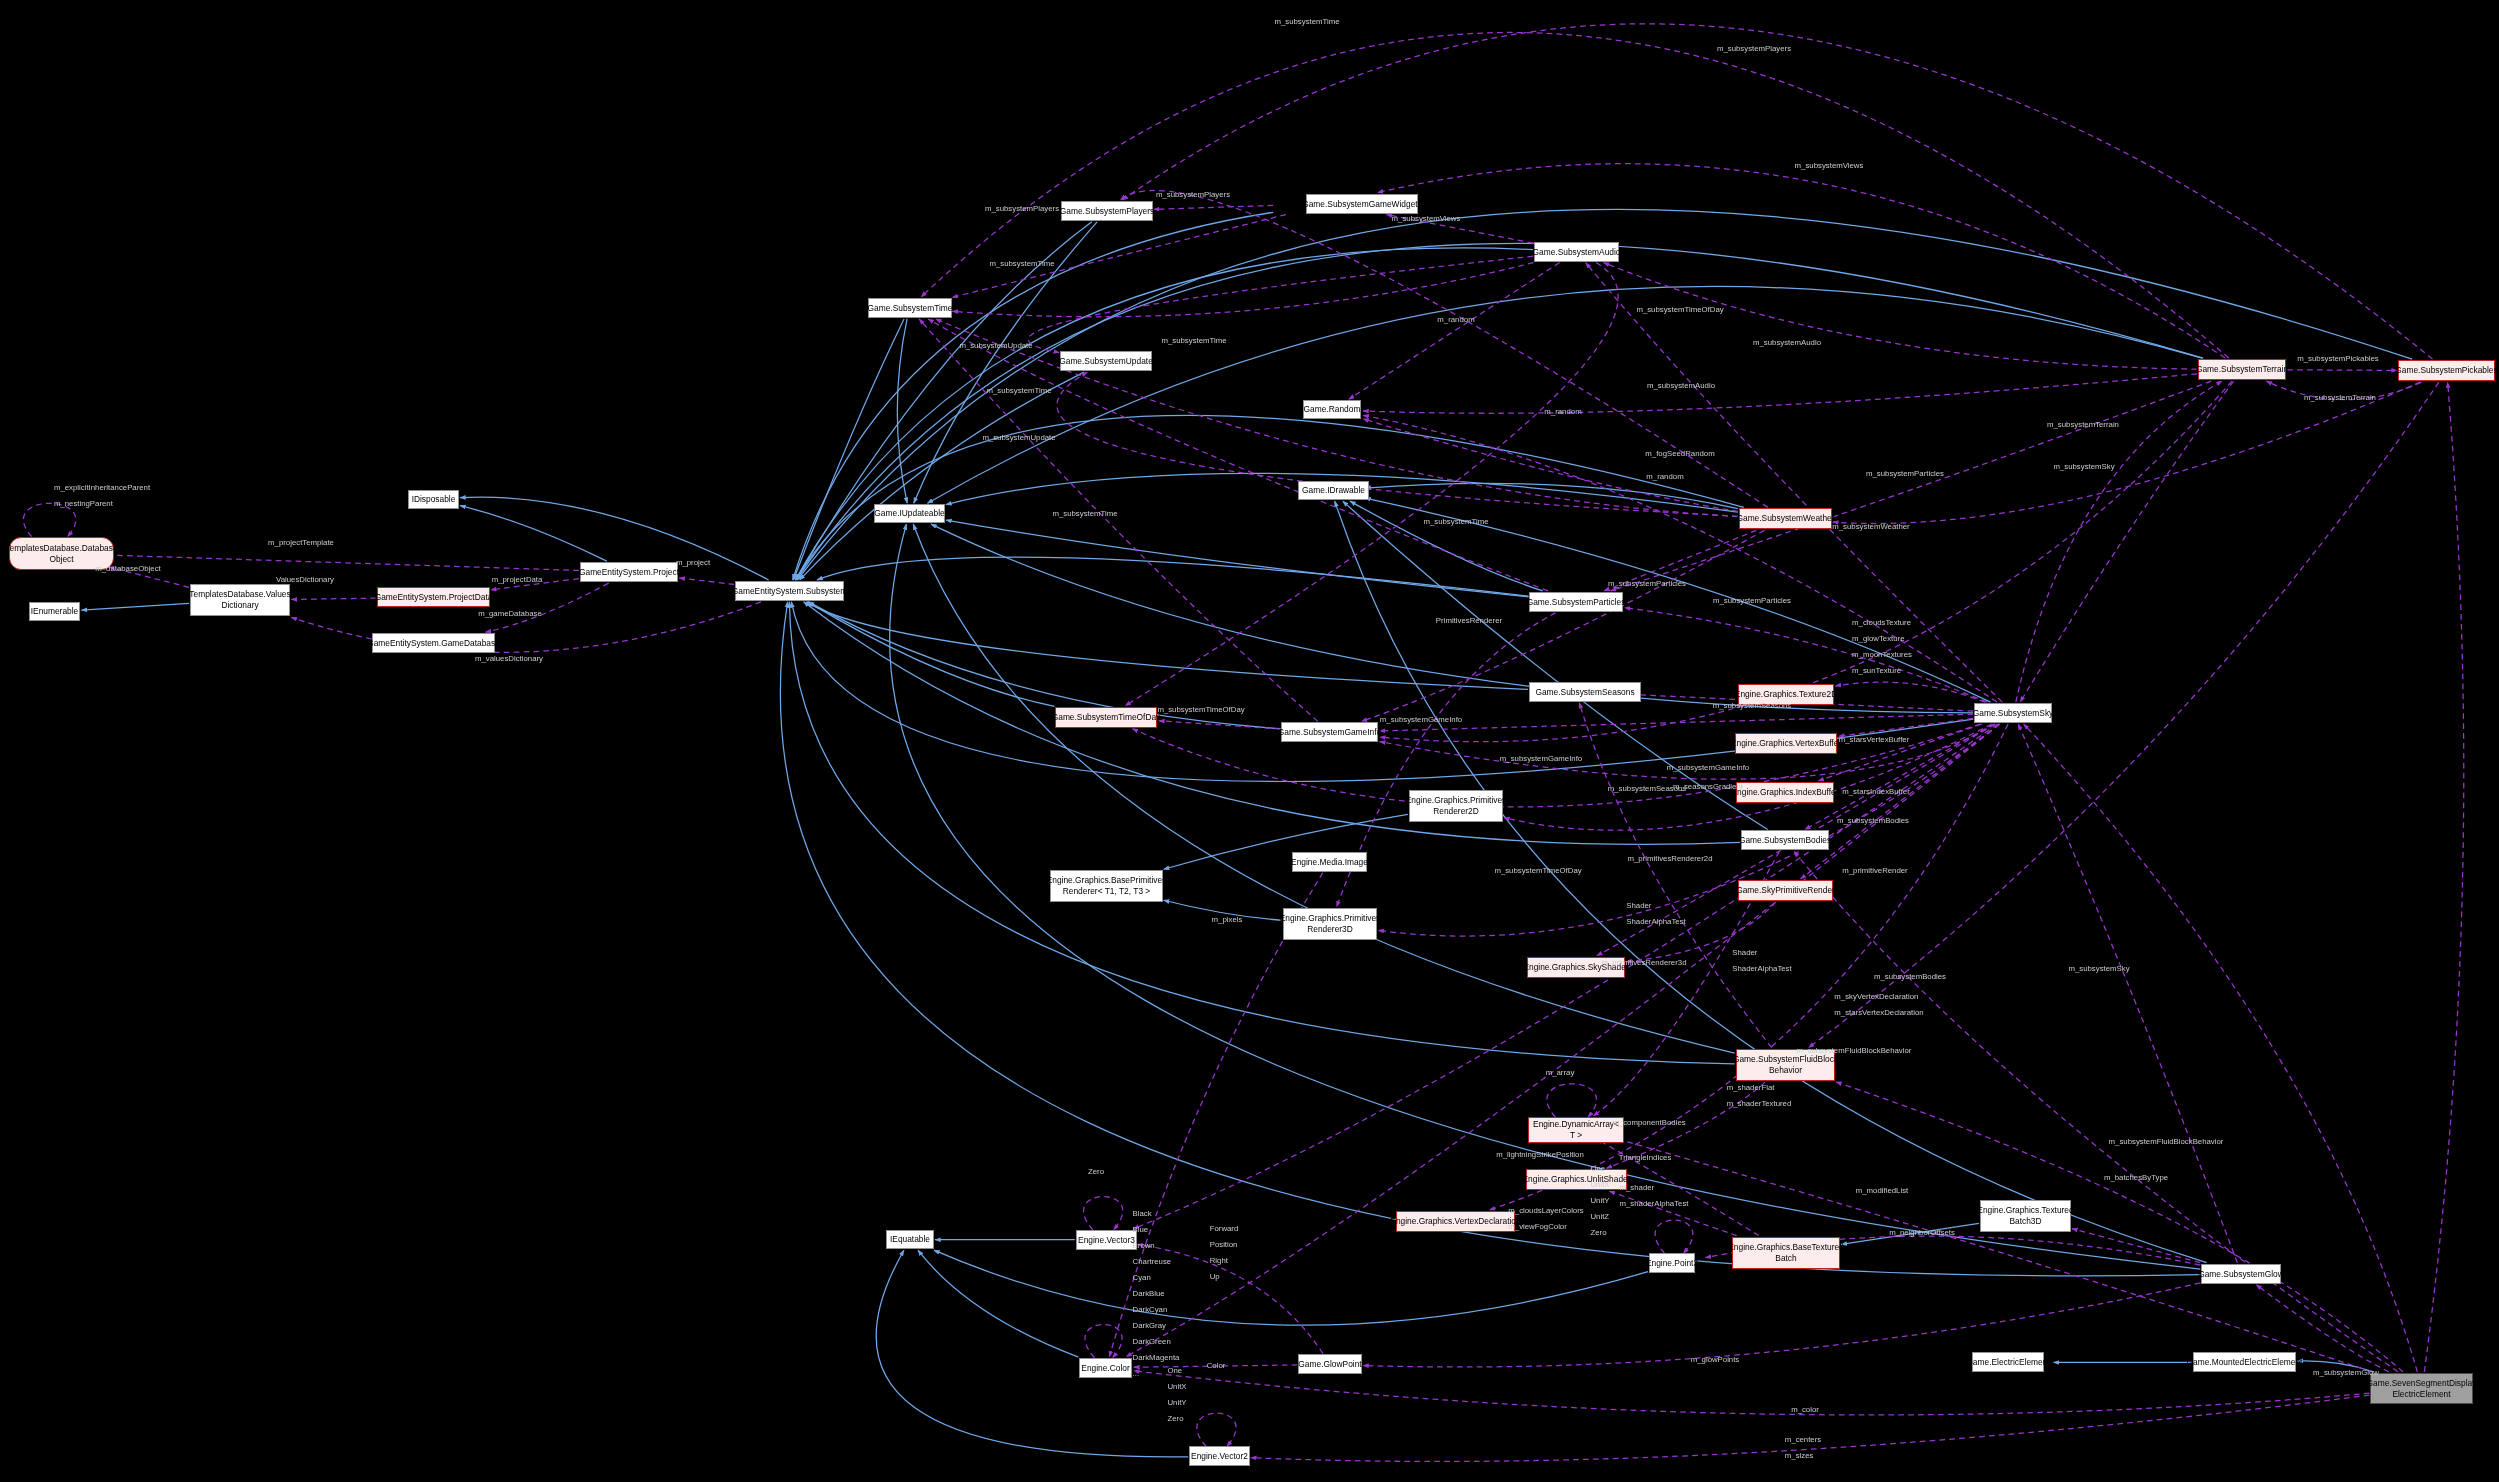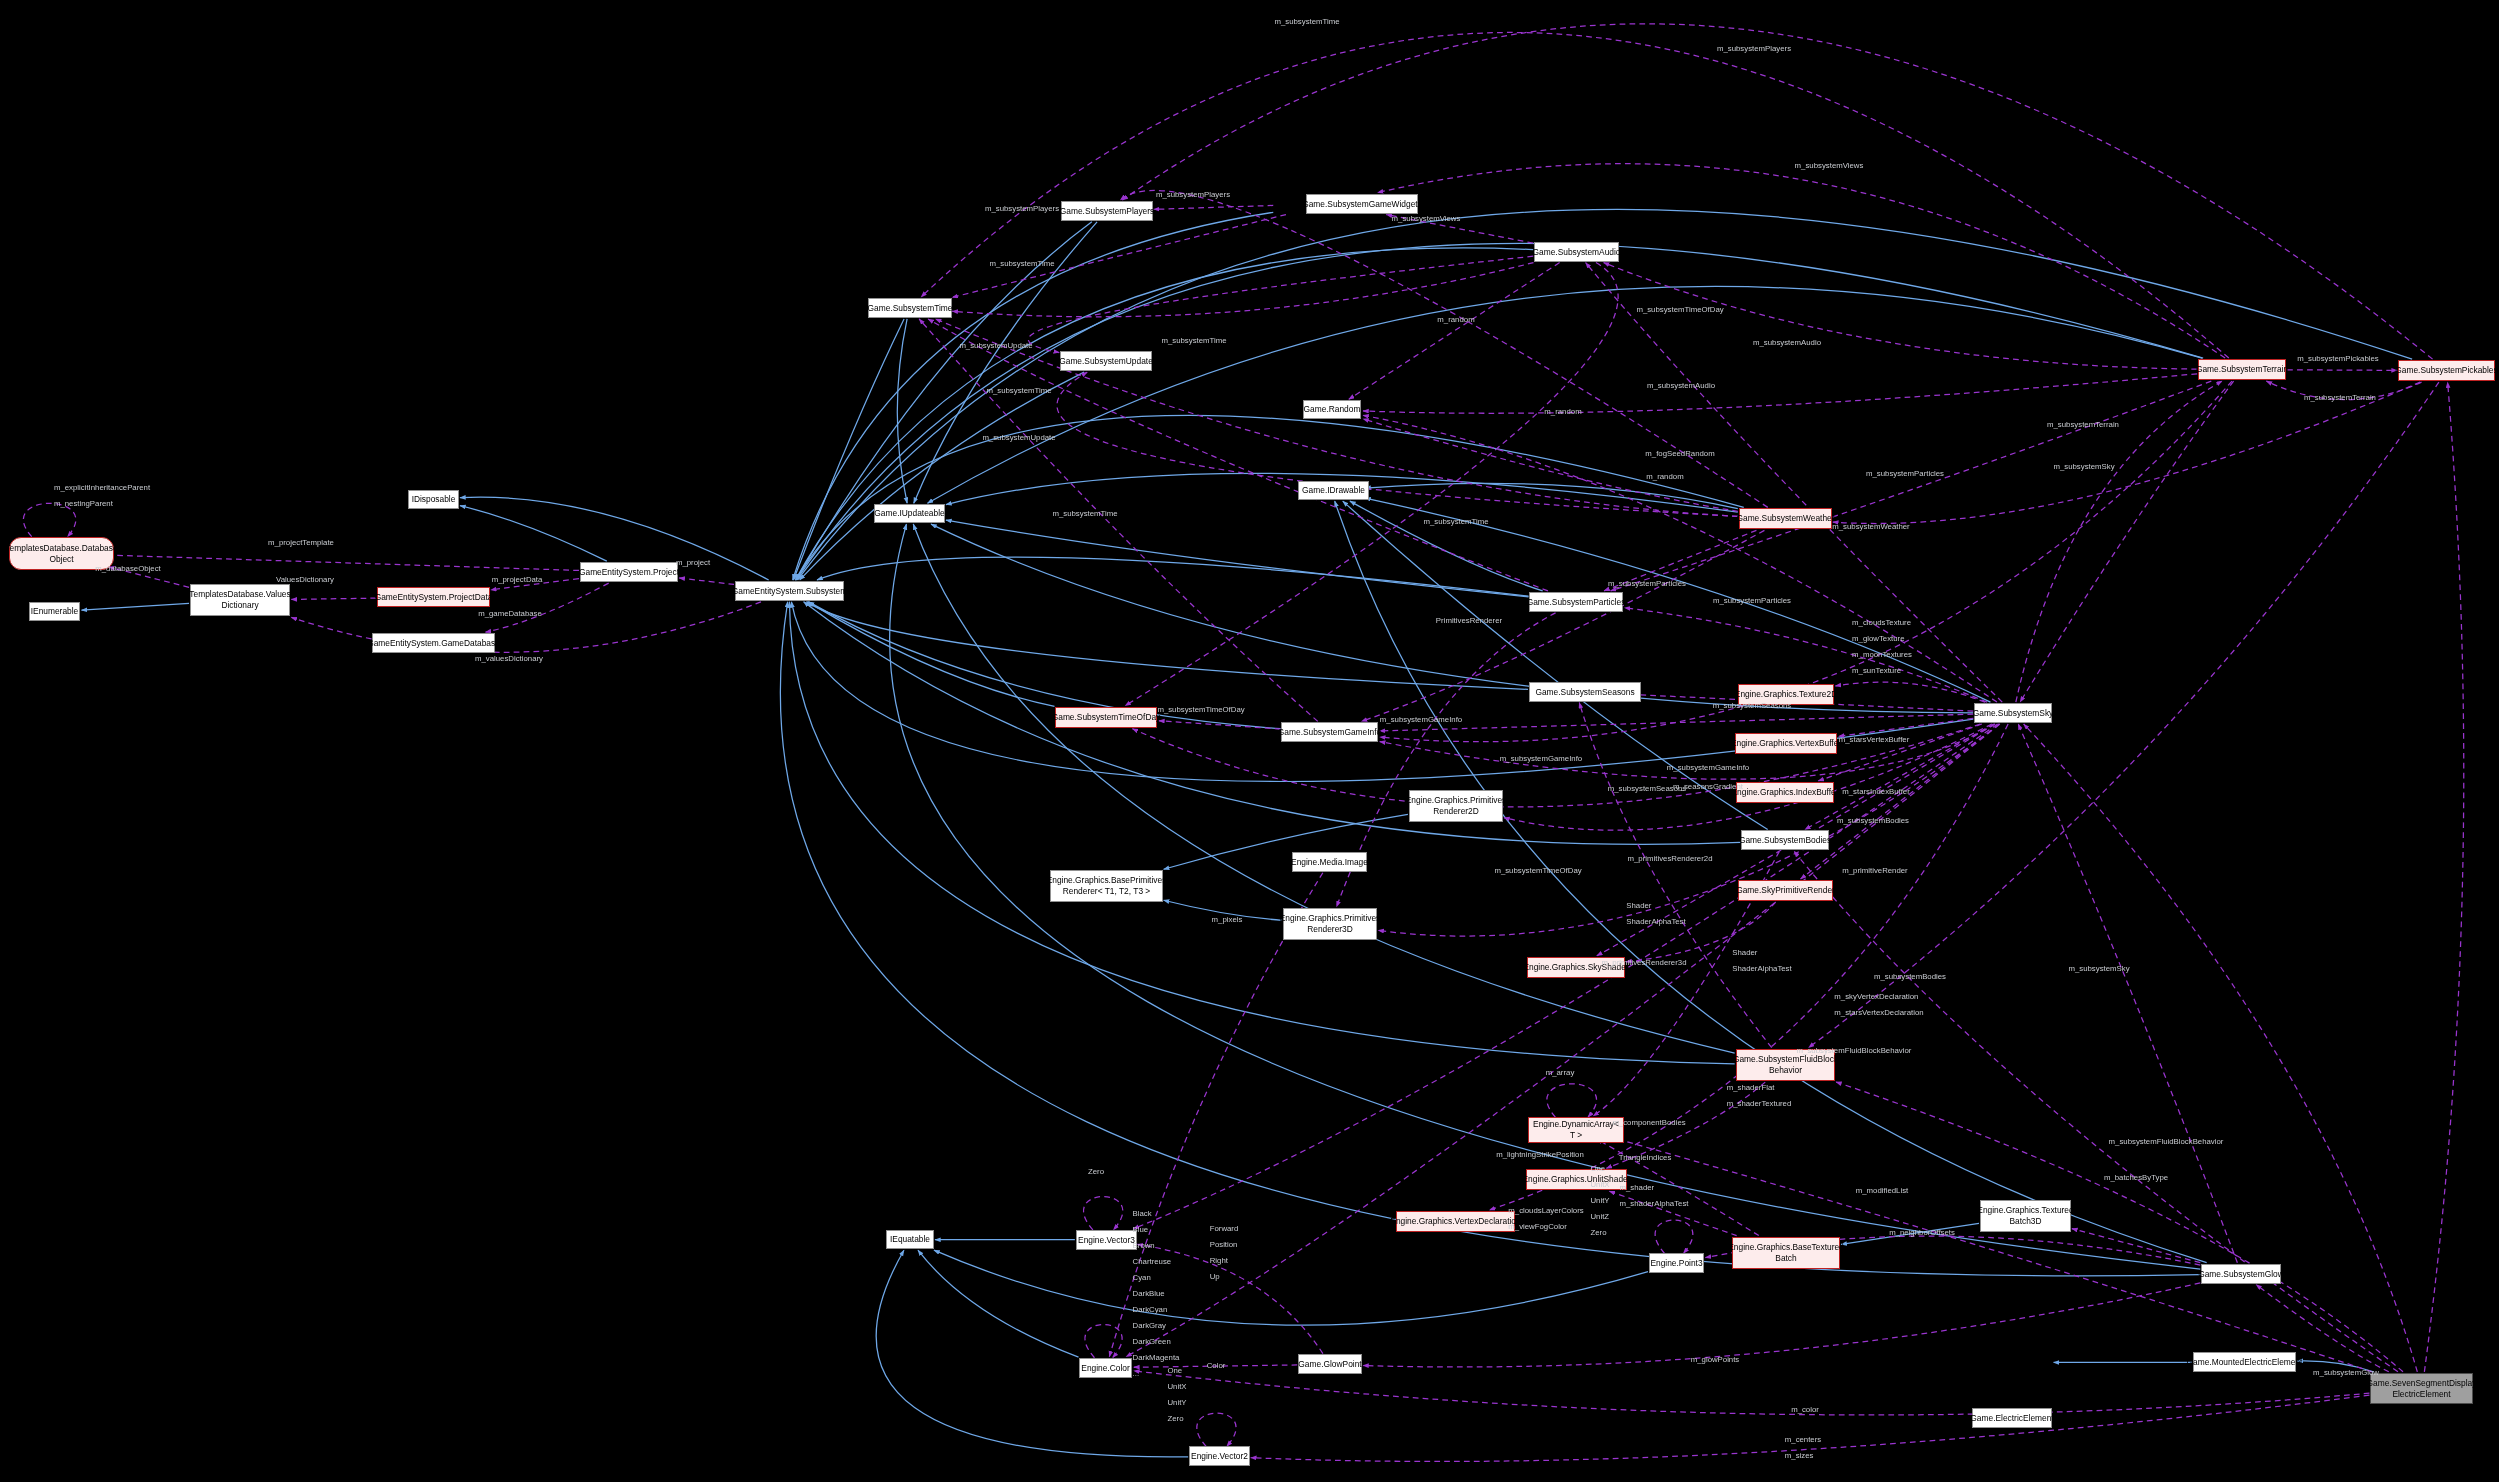--- a/index.html
+++ b/index.html
@@ -306,22 +306,22 @@
     <div class="node red" style="left: 1528px; top: 1117px; width: 96px; min-height: 21px;">Engine.DynamicArray&lt; T &gt;</div>
     <div class="node red" style="left: 1526px; top: 1169px; width: 101px; min-height: 21px;">Engine.Graphics.UnlitShader</div>
     <div class="node red" style="left: 1396px; top: 1211px; width: 119px; min-height: 21px;">Engine.Graphics.VertexDeclaration</div>
     <div class="node red" style="left: 1732px; top: 1237px; width: 108px; min-height: 32px;">Engine.Graphics.BaseTextured
 Batch</div>
     <div class="node" style="left: 1980px; top: 1200px; width: 91px; min-height: 32px;">Engine.Graphics.Textured
 Batch3D</div>
     <div class="node" style="left: 2201px; top: 1264px; width: 80px; min-height: 20px;">Game.SubsystemGlow</div>
     <div class="node" style="left: 886px; top: 1230px; width: 48px; min-height: 19px;">IEquatable</div>
     <div class="node" style="left: 1076px; top: 1230px; width: 61px; min-height: 20px;">Engine.Vector3</div>
-    <div class="node" style="left: 1649px; top: 1253px; width: 55px; min-height: 20px;">Engine.Point3</div>
+    <div class="node" style="left: 1649px; top: 1253px; width: 46px; min-height: 20px;">Engine.Point3</div>
     <div class="node" style="left: 1079px; top: 1358px; width: 53px; min-height: 20px;">Engine.Color</div>
     <div class="node" style="left: 1298px; top: 1354px; width: 64px; min-height: 20px;">Game.GlowPoint</div>
-    <div class="node" style="left: 1972px; top: 1408px; width: 80px; min-height: 20px; text-align: right;">Game.ElectricElement</div>
+    <div class="node" style="left: 1972px; top: 1352px; width: 72px; min-height: 20px; text-align: right;">Game.ElectricElement</div>
     <div class="node" style="left: 2193px; top: 1352px; width: 103px; min-height: 20px;">Game.MountedElectricElement</div>
     <div class="node selected" style="left: 2370px; top: 1373px; width: 103px; min-height: 31px;">Game.SevenSegmentDisplay
 ElectricElement</div>
     <div class="node" style="left: 1189px; top: 1446px; width: 61px; min-height: 20px;">Engine.Vector2</div>
   </div>
 
 
 </body></html>

